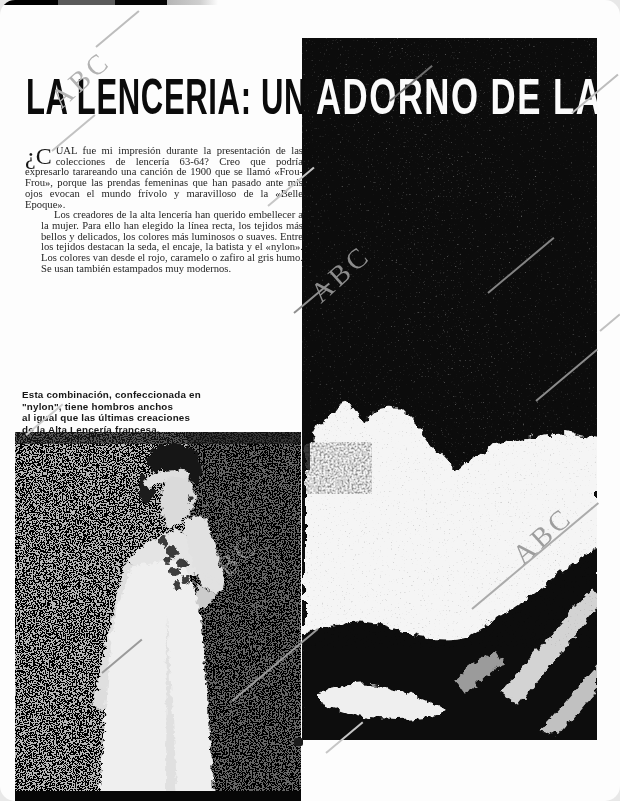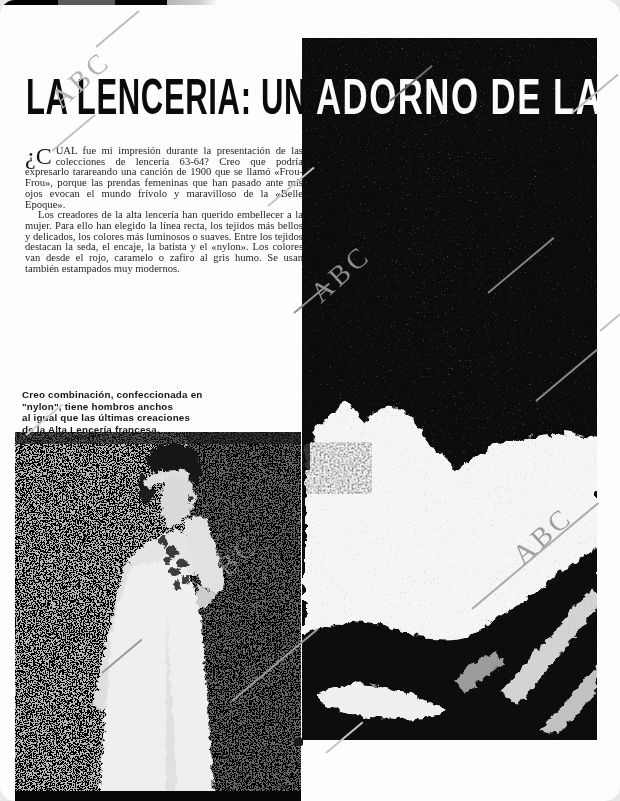--- a/index.html
+++ b/index.html
@@ -11,21 +11,21 @@
   
   .hl{position:absolute;top:72px;font-family:"Liberation Sans",sans-serif;font-weight:700;
       font-size:47px;line-height:1;white-space:nowrap;transform-origin:left top;
       letter-spacing:1px;z-index:5;}
   .hl-left{left:26px;color:#0b0b0b;transform:scaleX(.66) scaleY(1.06);}
   .hl-right{left:316px;color:#fbfbfb;transform:scaleX(.74) scaleY(1.06);letter-spacing:2px;}
   
   .article{position:absolute;left:25px;top:146px;width:278px;z-index:3;
     font-size:10.6px;line-height:10.7px;color:#1e1e1e;text-align:justify;}
   .article p{margin:0;}
-  .article p + p{text-indent:13px;}
+  .article p + p{text-indent:13px;margin-left:16px;}
   .dropcap{float:left;font-size:24px;line-height:19px;margin:1px 4px 0 0;color:#151515;}
   
   .caption{position:absolute;left:22px;top:389px;width:268px;z-index:3;
     font-family:"Liberation Sans",sans-serif;font-weight:700;font-size:9.8px;
     line-height:11.6px;letter-spacing:.2px;color:#161616;}
   
   .right-photo{position:absolute;left:302px;top:38px;width:295px;height:702px;z-index:1;}
   .left-photo{position:absolute;left:15px;top:432px;width:286px;height:369px;z-index:1;}
   .corner-blob{position:absolute;left:294px;top:738px;width:9px;height:8px;background:#1b1b1b;z-index:2;border-radius:2px;}
   
@@ -136,21 +136,21 @@
     <span class="hl hl-left">LA LENCERIA: UN</span>
     <span class="hl hl-right">ADORNO DE LA</span>
   </h1>
 
   <div class="article">
     <p><span class="dropcap">¿C</span><span>UAL fue mi impresión durante la presentación de las colecciones de lencería 63-64? Creo que podría expresarlo tarareando una canción de 1900 que se llamó «Frou-Frou», porque las prendas femeninas que han pasado ante mis ojos evocan el mundo frívolo y maravilloso de la «Belle Epoque».</span></p>
     <p>Los creadores de la alta lencería han querido embellecer a la mujer. Para ello han elegido la línea recta, los tejidos más bellos y delicados, los colores más luminosos o suaves. Entre los tejidos destacan la seda, el encaje, la batista y el «nylon». Los colores van desde el rojo, caramelo o zafiro al gris humo. Se usan también estampados muy modernos.</p>
   </div>
 
   <div class="caption">
-    <div>Creo combinación, confeccionada en</div>
+    <div>Esta combinación, confeccionada en</div>
     <div>"nylon", tiene hombros anchos</div>
     <div>al igual que las últimas creaciones</div>
     <div>de la Alta Lencería francesa.</div>
   </div>
 
   <span class="wm" style="left:46px;top:64px;color:#b2b2b2;">ABC</span>
   <span class="wm" style="left:306px;top:258px;color:#8d8d8d;">ABC</span>
   <span class="wm" style="left:508px;top:520px;color:#9d9d9d;">ABC</span>
   <span class="wm" style="left:194px;top:548px;color:rgba(225,225,225,0.4);">ABC</span>
 

